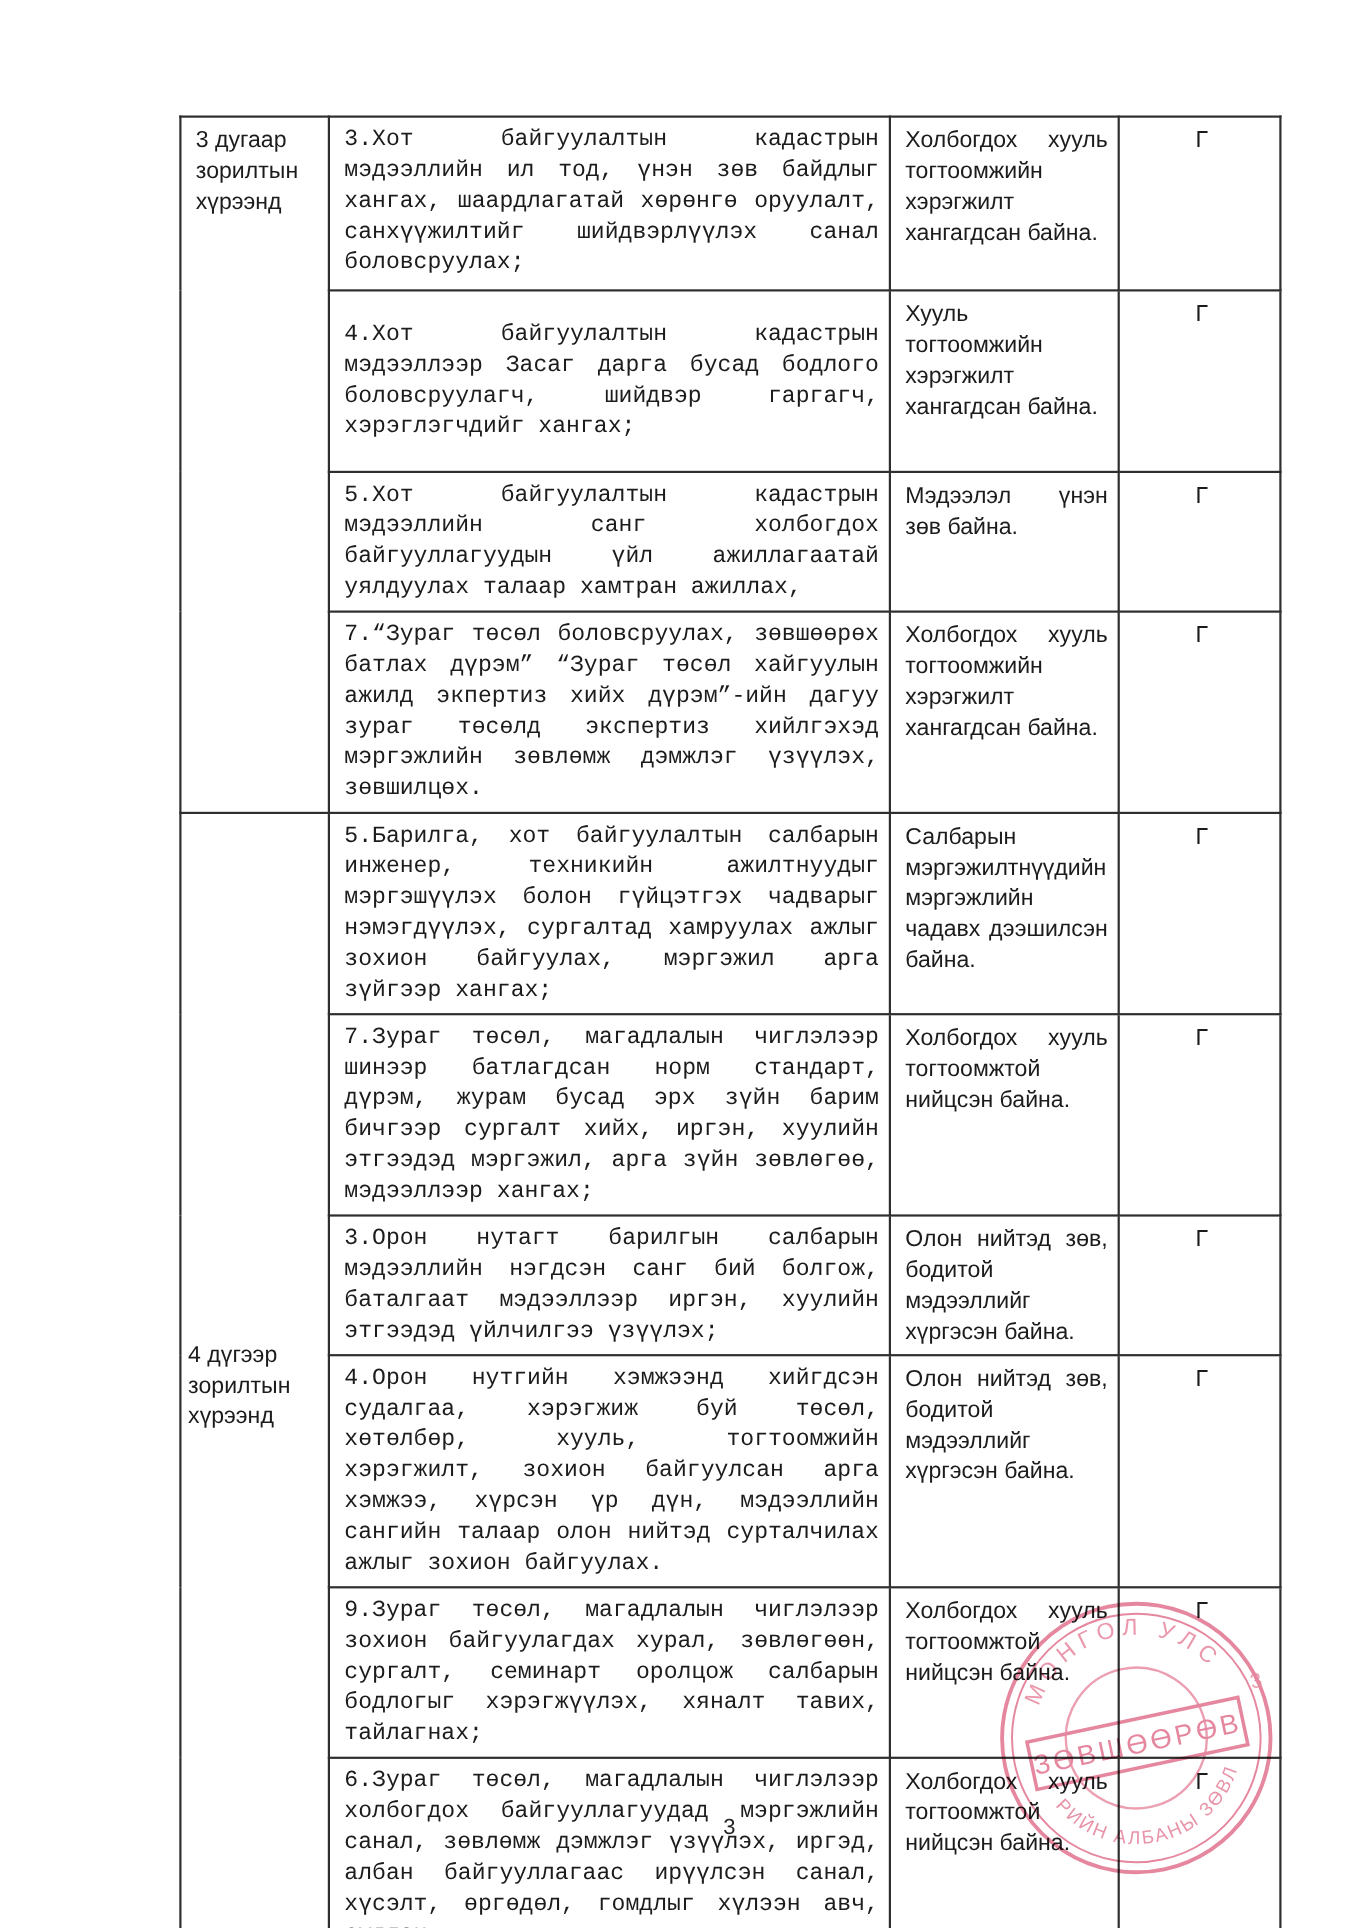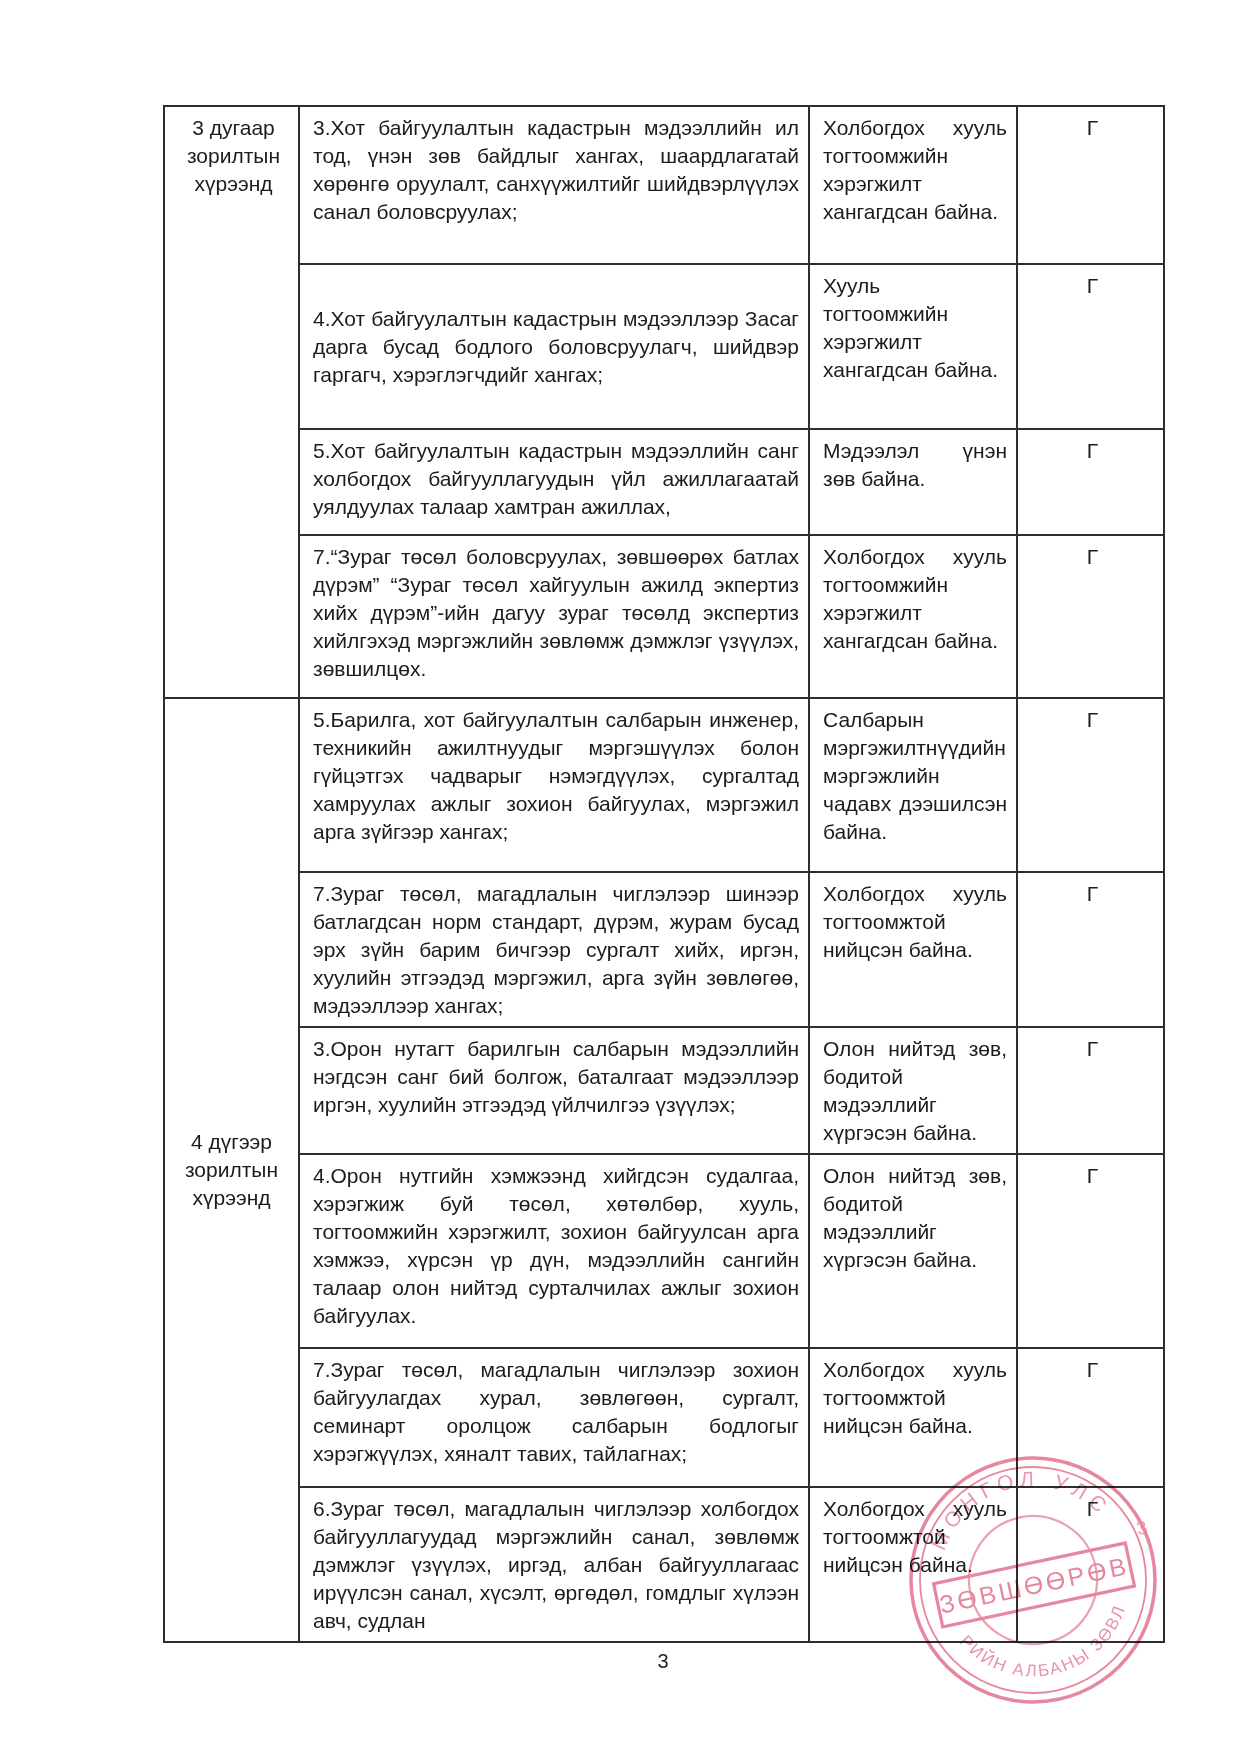--- a/index.html
+++ b/index.html
@@ -26,26 +26,25 @@
   }
   table.eval-table td {
     border: 2px solid #2e2e2e;
     vertical-align: top;
     padding: 7px 9px 6px 13px;
     font-size: 21px;
     line-height: 28px;
     overflow-wrap: break-word;
   }
   td.c-label {
-    text-align: center;
     padding: 16px 6px;
     line-height: 27px;
   }
   td.c-label.v-mid { vertical-align: middle; padding: 6px; margin-top: 15px; }
-  td.c-act { text-align: justify; }
+  td.c-act { text-align: justify; font-family: Liberation Mono, monospace; }
   td.c-act.v-mid { vertical-align: middle; margin-top: 36px; }
   td.c-eval { text-align: justify; padding: 7px 8px 6px 11px; }
   td.c-grade {
     text-align: center;
     vertical-align: middle;
     font-size: 26px;
     padding: 4px;
   }
   .footer-page-num {
     position: absolute;
@@ -121,21 +120,21 @@
         <td class="c-act">3.Орон нутагт барилгын салбарын мэдээллийн нэгдсэн санг бий болгож, баталгаат мэдээллээр иргэн, хуулийн этгээдэд үйлчилгээ үзүүлэх;</td>
         <td class="c-eval">Олон нийтэд зөв, бодитой мэдээллийг хүргэсэн байна.</td>
         <td class="c-grade">Г</td>
       </tr>
       <tr style="height:194px">
         <td class="c-act">4.Орон нутгийн хэмжээнд хийгдсэн судалгаа, хэрэгжиж буй төсөл, хөтөлбөр, хууль, тогтоомжийн хэрэгжилт, зохион байгуулсан арга хэмжээ, хүрсэн үр дүн, мэдээллийн сангийн талаар олон нийтэд сурталчилах ажлыг зохион байгуулах.</td>
         <td class="c-eval v-mid">Олон нийтэд зөв, бодитой мэдээллийг хүргэсэн байна.</td>
         <td class="c-grade">Г</td>
       </tr>
       <tr style="height:139px">
-        <td class="c-act">7.Зураг төсөл, магадлалын чиглэлээр зохион байгуулагдах хурал, зөвлөгөөн, сургалт, семинарт оролцож салбарын бодлогыг хэрэгжүүлэх, хяналт тавих, тайлагнах;</td>
+        <td class="c-act">9.Зураг төсөл, магадлалын чиглэлээр зохион байгуулагдах хурал, зөвлөгөөн, сургалт, семинарт оролцож салбарын бодлогыг хэрэгжүүлэх, хяналт тавих, тайлагнах;</td>
         <td class="c-eval">Холбогдох хууль тогтоомжтой нийцсэн байна.</td>
         <td class="c-grade">Г</td>
       </tr>
       <tr style="height:148px">
         <td class="c-act">6.Зураг төсөл, магадлалын чиглэлээр холбогдох байгууллагуудад мэргэжлийн санал, зөвлөмж дэмжлэг үзүүлэх, иргэд, албан байгууллагаас ирүүлсэн санал, хүсэлт, өргөдөл, гомдлыг хүлээн авч, судлан</td>
         <td class="c-eval">Холбогдох хууль тогтоомжтой нийцсэн байна.</td>
         <td class="c-grade">Г</td>
       </tr>
     </tbody>
   </table>

